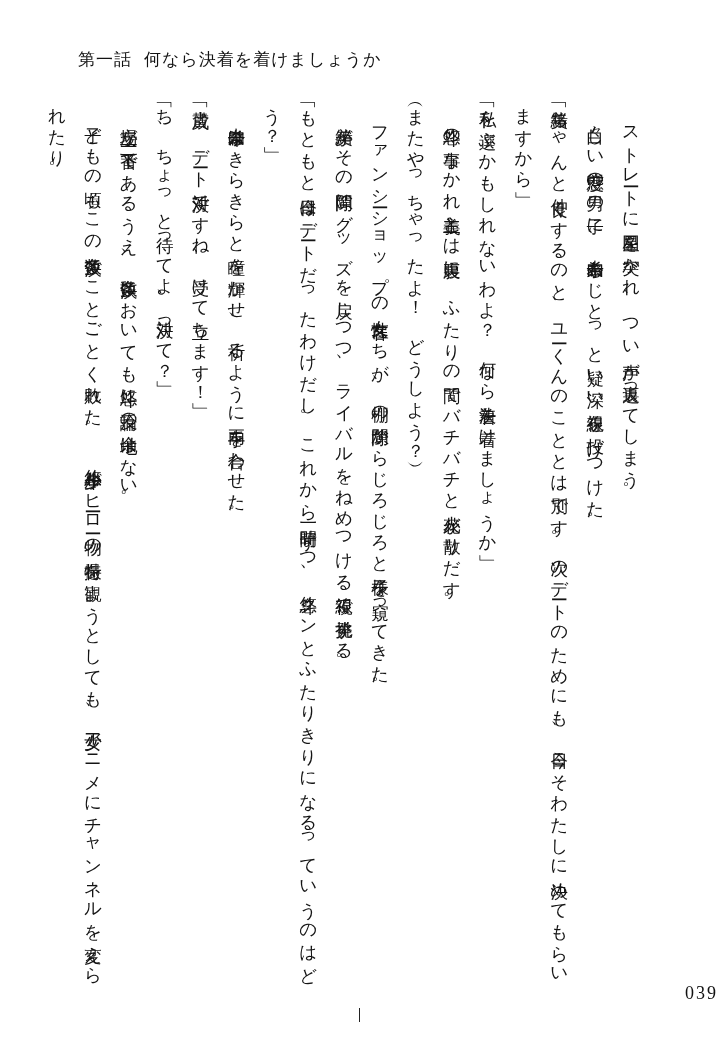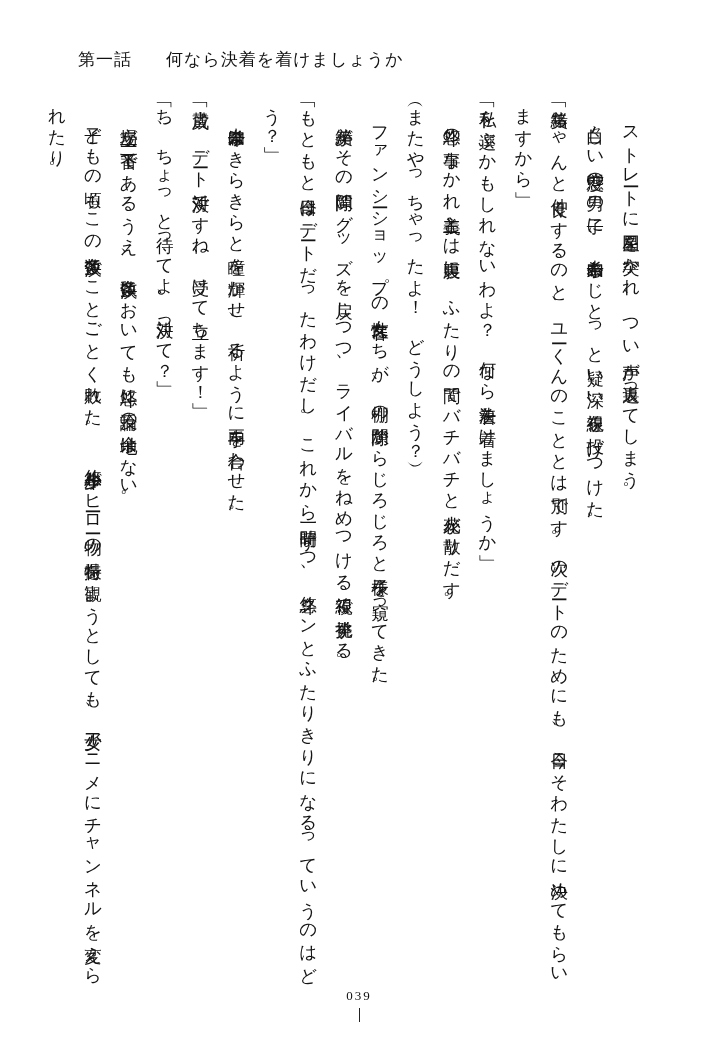--- a/index.html
+++ b/index.html
@@ -26,21 +26,21 @@
   .header {
     position: absolute;
     top: 48px;
     left: 78px;
     font-size: 17px;
     letter-spacing: 1px;
     white-space: nowrap;
     color: #121212;
   }
   .header .chap-num {
-    margin-right: 34px;
+    margin-right: 12px;
     font-family: Liberation Serif, serif;
   }
   
   .body-text {
     position: absolute;
     top: 96px;
     right: 70px;
     height: 880px;
     width: 560px;
     writing-mode: vertical-rl;
@@ -58,22 +58,22 @@
   }
   .body-text p.indent {
     text-indent: 1em;
   }
   
   .page-number {
     position: absolute;
     bottom: 28px;
     left: 0;
     width: 718px;
-    text-align: center;
-    font-size: 13px;
+    text-align: right;
+    font-size: 18px;
     letter-spacing: 2px;
     color: #111;
   }
   .page-number .mark {
     display: block;
     margin: 4px auto 0;
     width: 1px;
     height: 14px;
     background: #222;
   }

